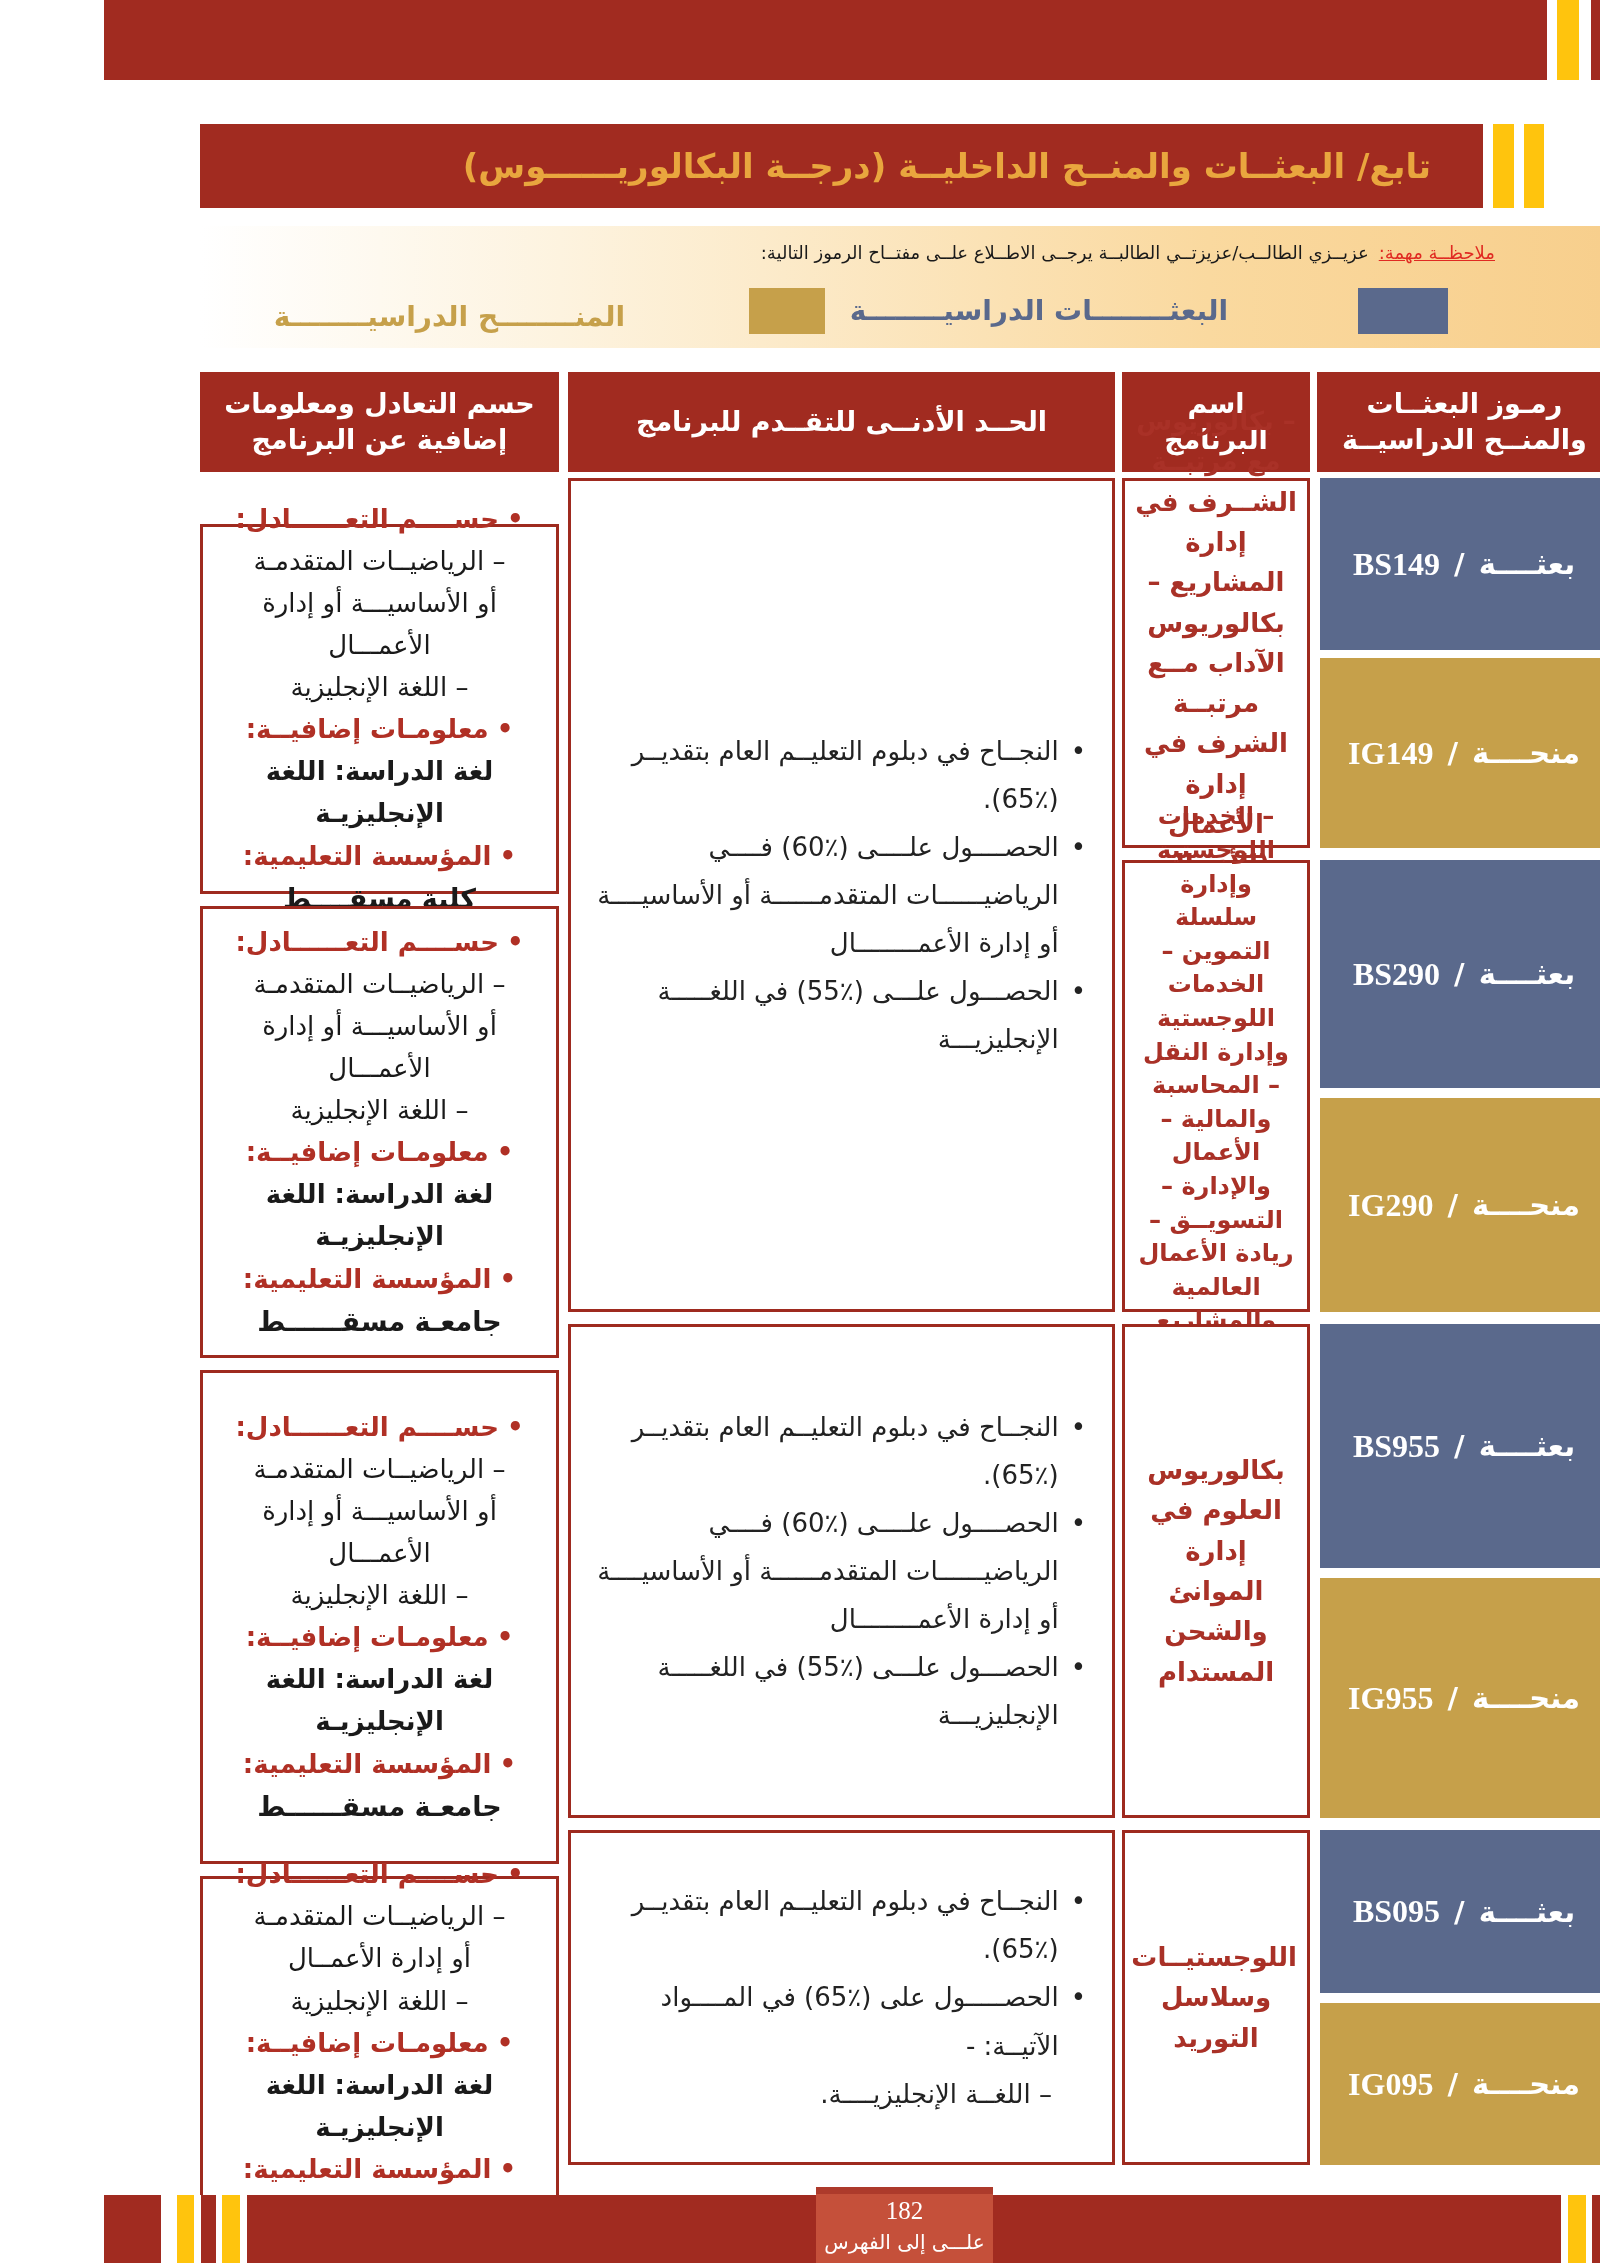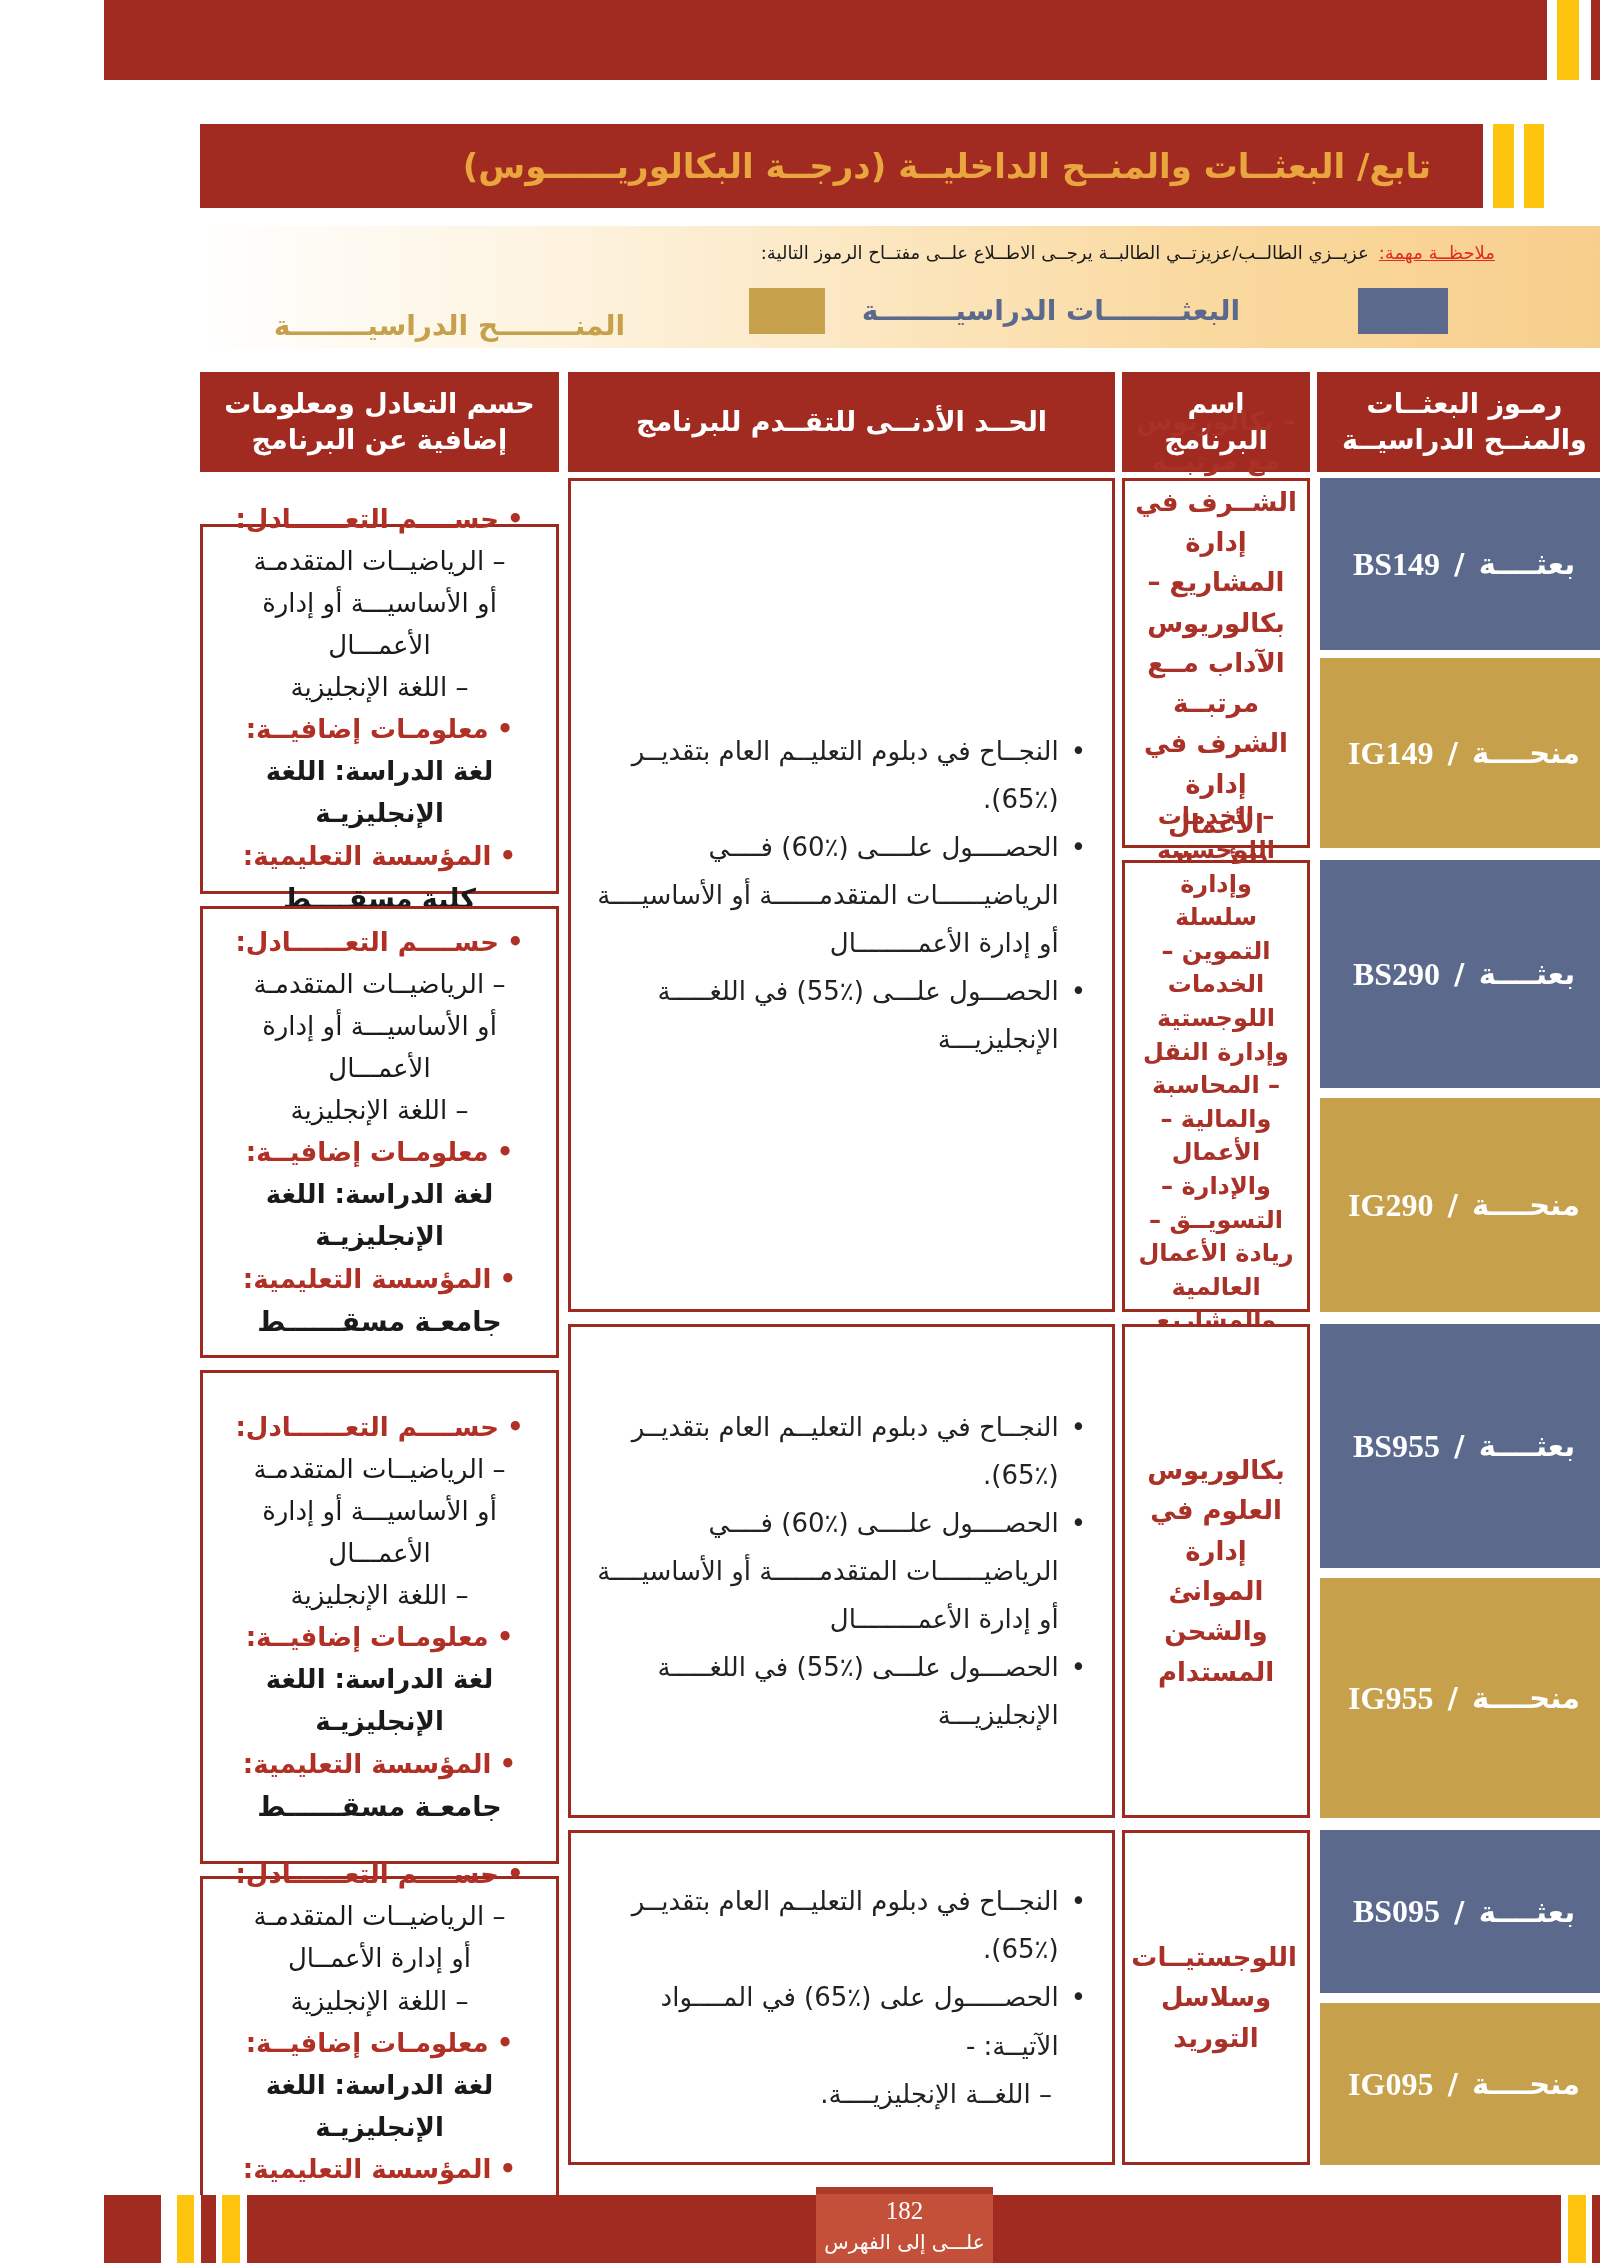--- a/index.html
+++ b/index.html
@@ -68,23 +68,23 @@
 
   <div class="abs redbar band-title" style="left:96px;top:124px;width:1283px;height:84px">تابع/ البعثــات والمنــح الداخليــة (درجــة البكالوريــــــوس)</div>
   <div class="abs ystripe" style="left:1389px;top:124px;width:21px;height:84px"></div>
   <div class="abs ystripe" style="left:1420px;top:124px;width:20px;height:84px"></div>
 
   <div class="abs noteband" style="left:96px;top:226px;width:1441px;height:122px"></div>
   <div class="abs noteline" style="right:105px;top:242px">
     <span class="notelabel">ملاحظــة مهمة:</span><span>عزيــزي الطالــب/عزيزتــي الطالبــة يرجــى الاطــلاع علــى مفتــاح الرموز التالية:</span>
   </div>
   <div class="abs" style="left:1254px;top:288px;width:90px;height:46px;background:#5A698C"></div>
-  <div class="abs legend-label-blue" style="right:360px;top:294px">البعثــــــــات الدراسيــــــــة</div>
+  <div class="abs legend-label-blue" style="right:372px;top:294px">البعثــــــــات الدراسيــــــــة</div>
   <div class="abs" style="left:645px;top:288px;width:76px;height:46px;background:#C6A04A"></div>
-  <div class="abs legend-label-gold" style="right:975px;top:309px">المنــــــــح الدراسيــــــــة</div>
+  <div class="abs legend-label-gold" style="right:975px;top:300px">المنــــــــح الدراسيــــــــة</div>
 
   <div class="abs th" style="left:1213px;top:372px;width:295px;height:100px">رمـوز البعثــات والمنــح الدراسيــة</div>
   <div class="abs th" style="left:1018px;top:372px;width:188px;height:100px">اسم البرنامج</div>
   <div class="abs th" style="left:464px;top:372px;width:547px;height:100px">الحــد الأدنــى للتقــدم للبرنامج</div>
   <div class="abs th" style="left:96px;top:372px;width:359px;height:100px">حسم التعادل ومعلومات إضافية عن البرنامج</div>
 
   <div class="abs codeblock blue" style="left:1216px;top:478px;width:288px;height:172px">
     <span>بعثــــة</span>
       <span class="sep">/</span>
       <span class="latin">BS149</span>

